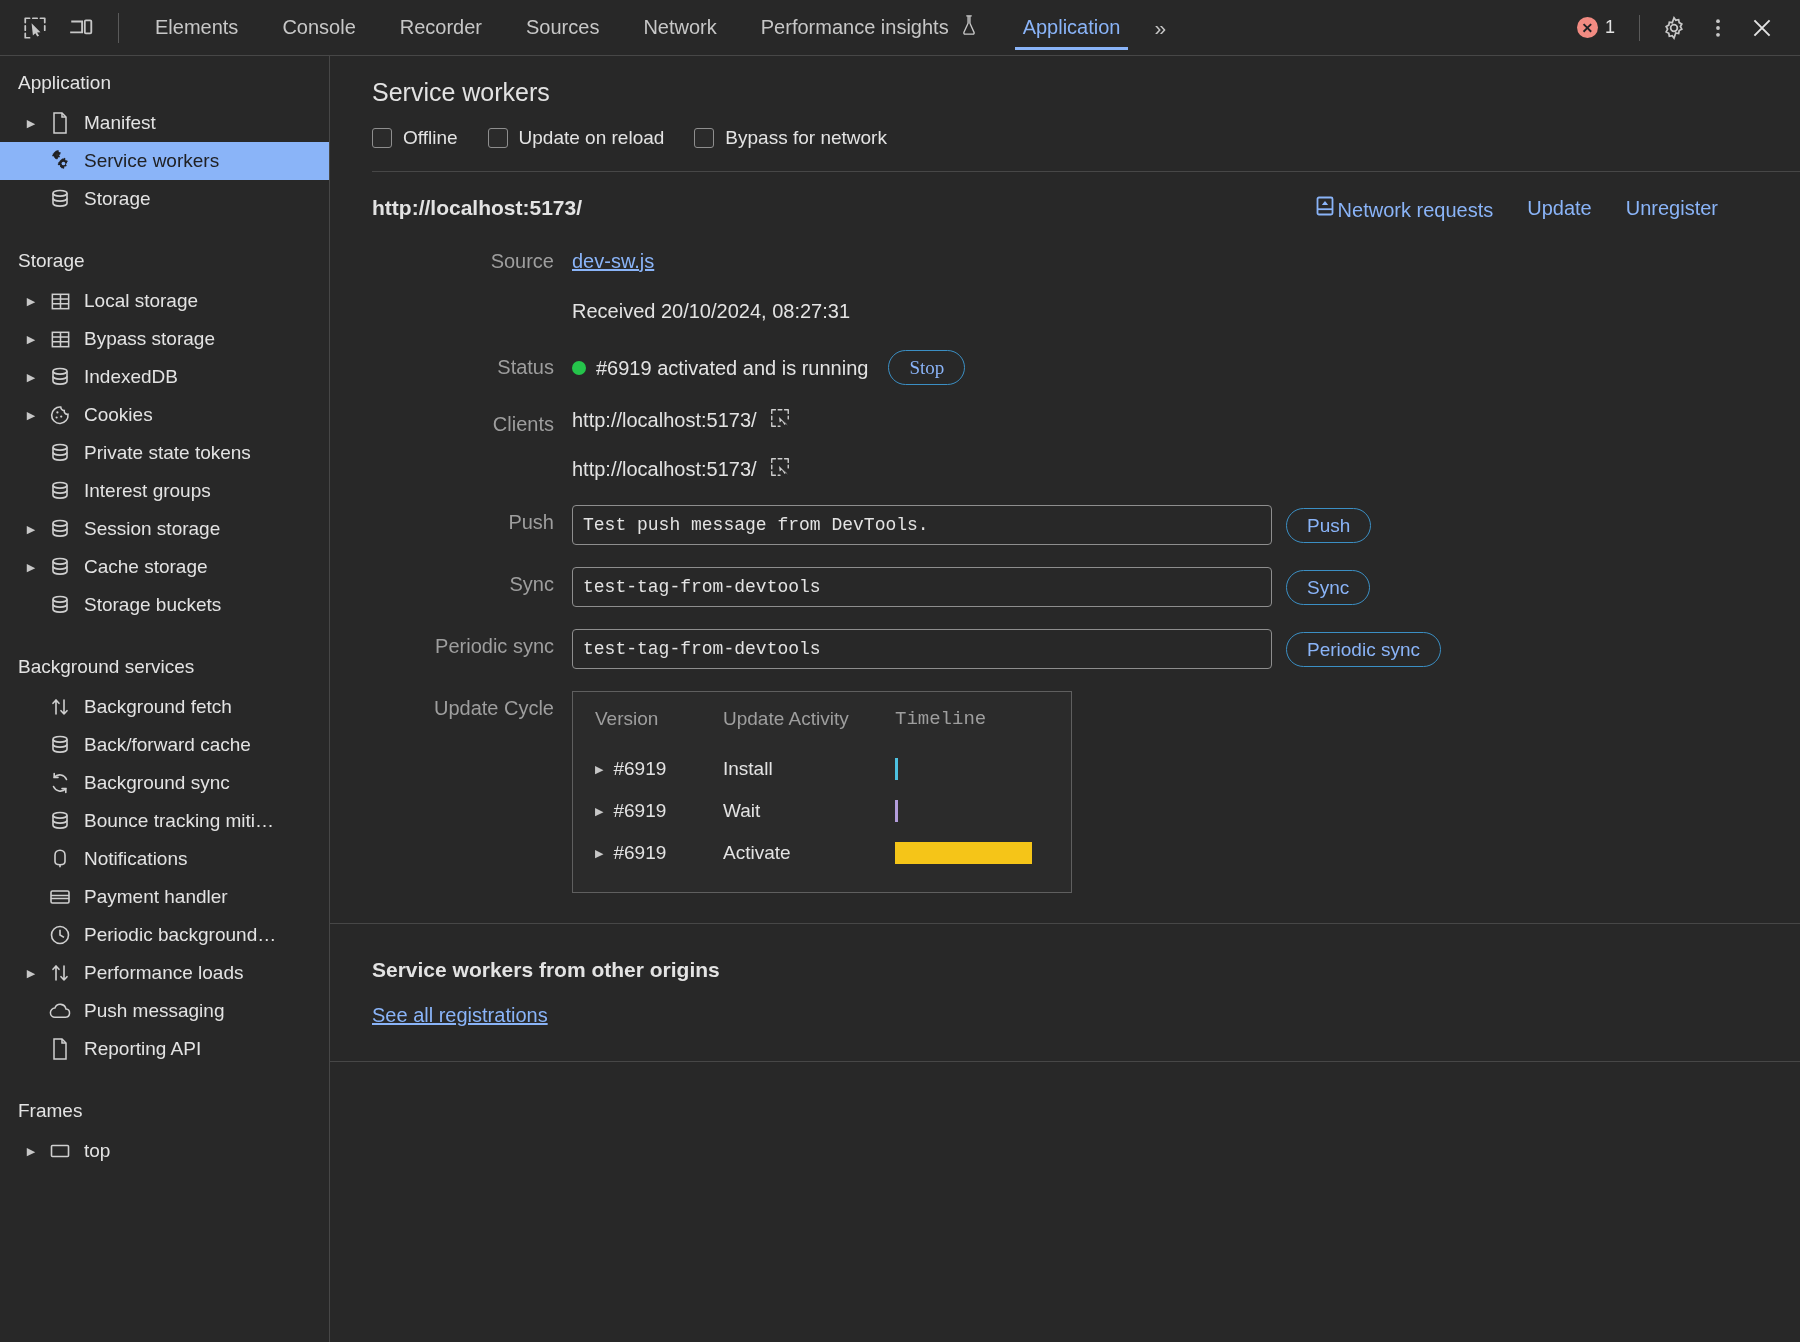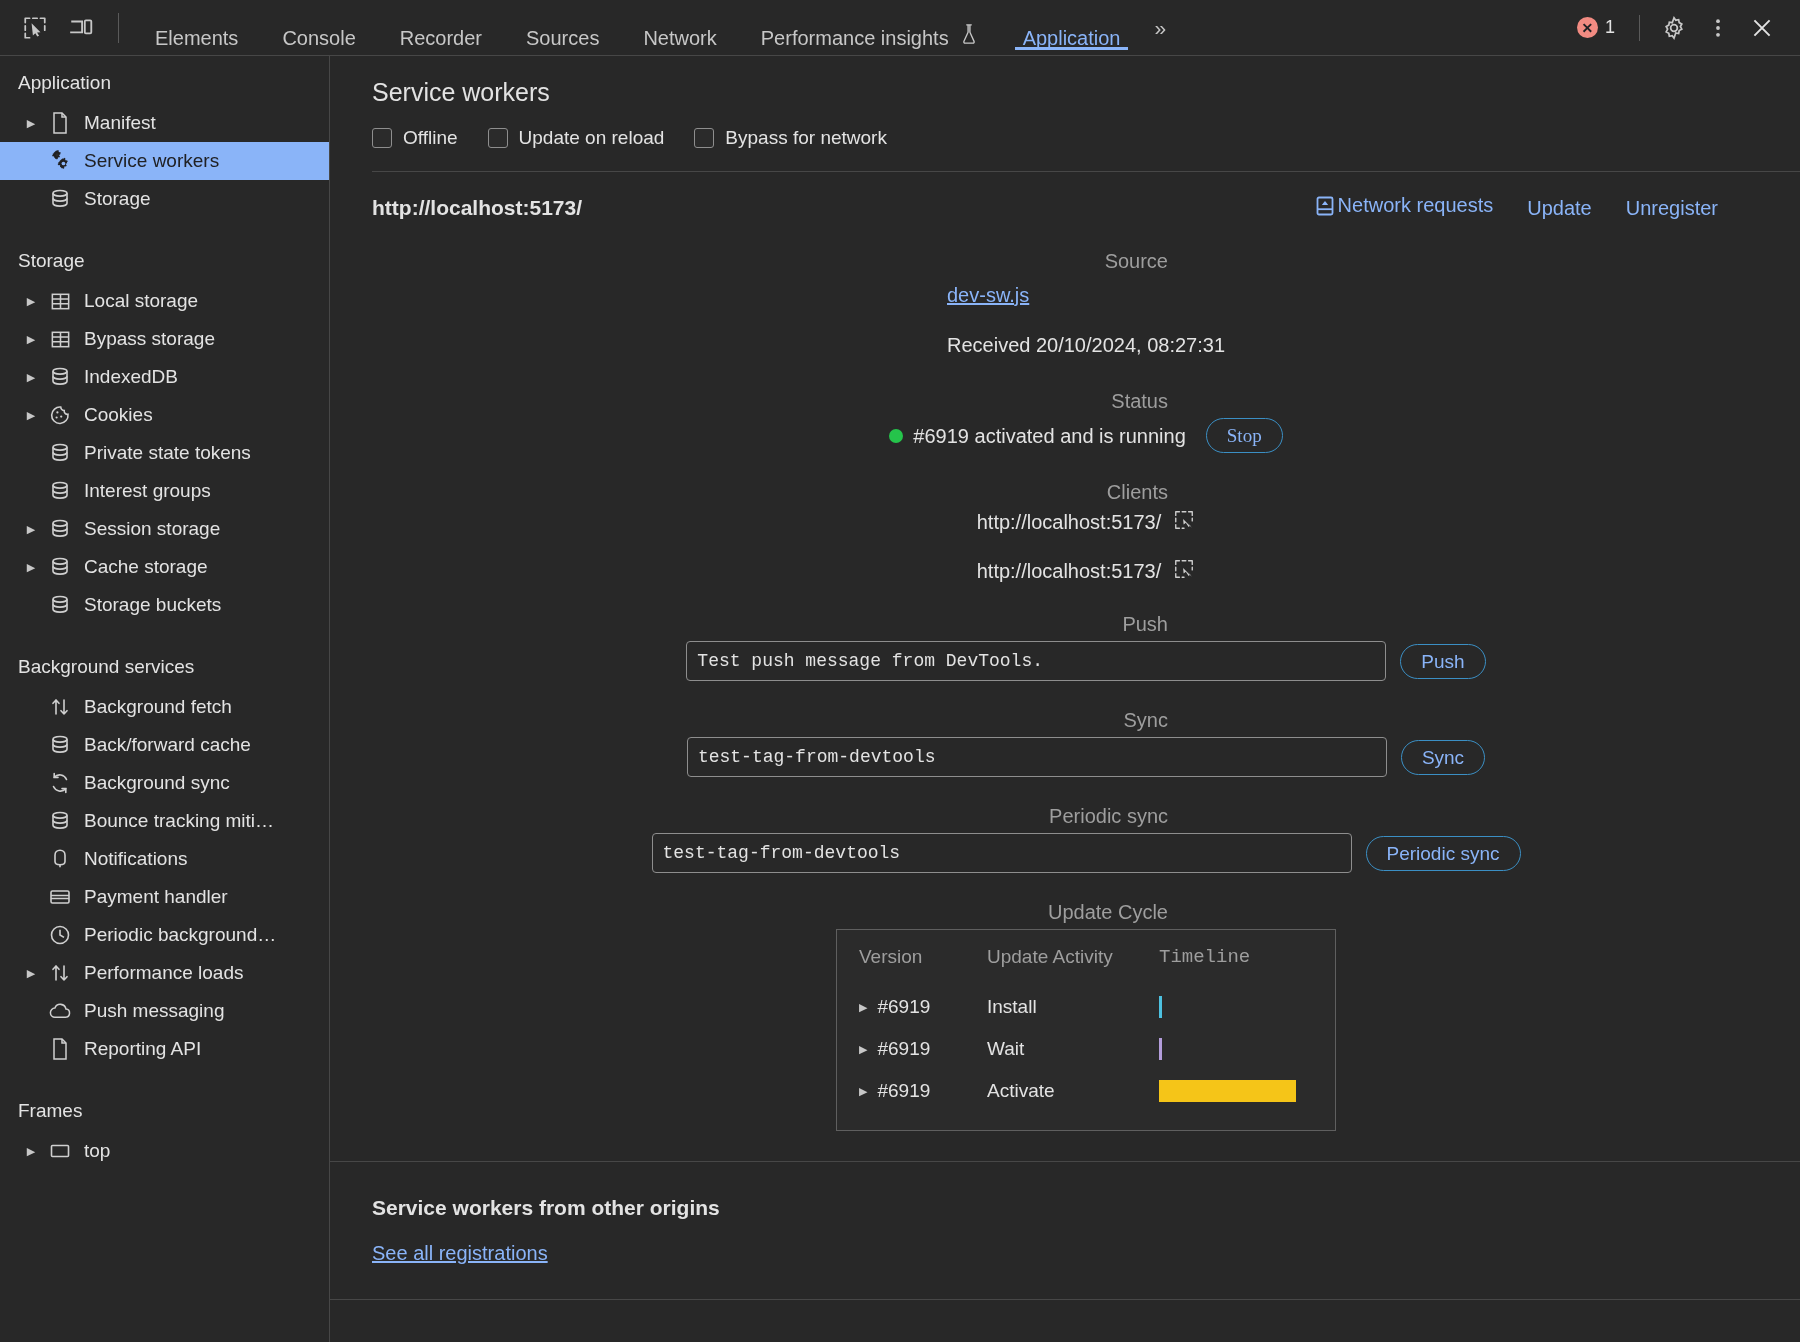--- a/index.html
+++ b/index.html
@@ -28,21 +28,21 @@
   .tb-icon-btn:first-child { margin-left: 12px; }
   .tb-divider {
     width: 1px; height: 30px; background: #5a5a5a; margin: 0 14px;
   }
   .tabs { display: flex; align-items: center; height: 56px; }
   .tab {
     font-size: 20px;
     color: #c7c7c7;
     padding: 0 22px;
     height: 45px;
-    display: flex; align-items: flex-end; gap: 10px;
+    display: flex; align-items: center; gap: 10px;
     position: relative;
     white-space: nowrap;
   }
   .tab.active { color: #8ab4f8; }
   .tab.active::after {
     content: "";
     position: absolute; left: 14px; right: 14px; bottom: 0;
     height: 3px; background: #8ab4f8;
   }
   .tab .flask { display: inline-block; }
@@ -146,27 +146,26 @@
     display: flex; align-items: center;
     padding: 22px 42px 0 42px;
   }
   .reg-url { font-size: 21px; font-weight: bold; color: #e3e3e3; }
   .reg-actions {
     margin-left: auto; display: flex; align-items: center; gap: 34px;
     padding-right: 40px;
   }
   .link { color: #8ab4f8; font-size: 20px; }
   .link.underline { text-decoration: underline; }
-  .net-req { display: flex; align-items: flex-start; gap: 1px; }
+  .net-req { display: flex; align-items: flex-end; gap: 1px; }
 
   .field-row {
-    display: flex; align-items: center;
+    display: flex; align-items: flex-start;
     margin-top: 22px;
     padding-left: 42px;
-    flex-direction: column;
   }
   .field-label {
     width: 200px; min-width: 200px;
     text-align: right;
     padding-right: 18px;
     font-size: 20px;
     color: #9e9e9e;
     line-height: 34px;
   }
   .field-val { font-size: 20px; color: #e3e3e3; line-height: 34px; }

